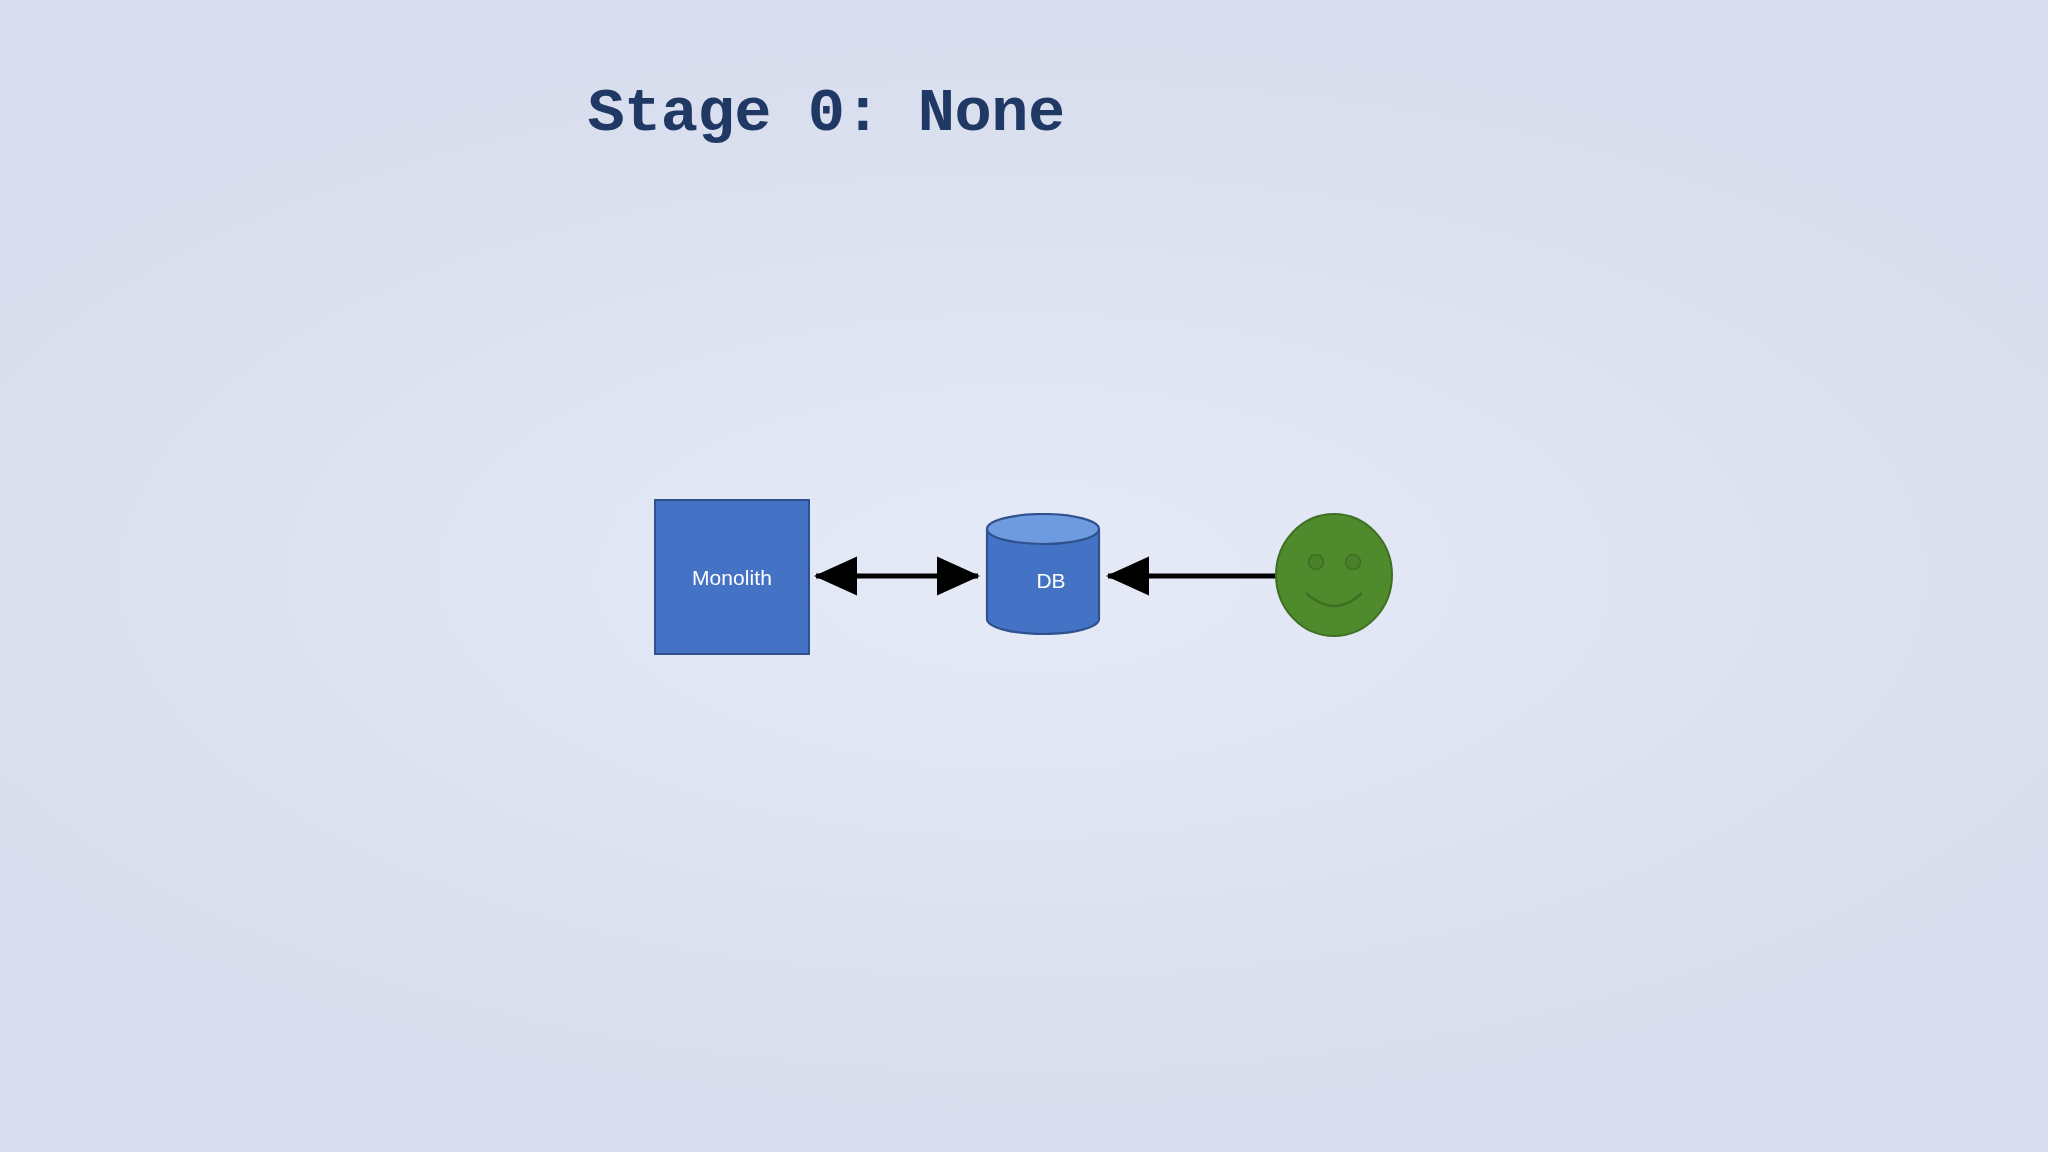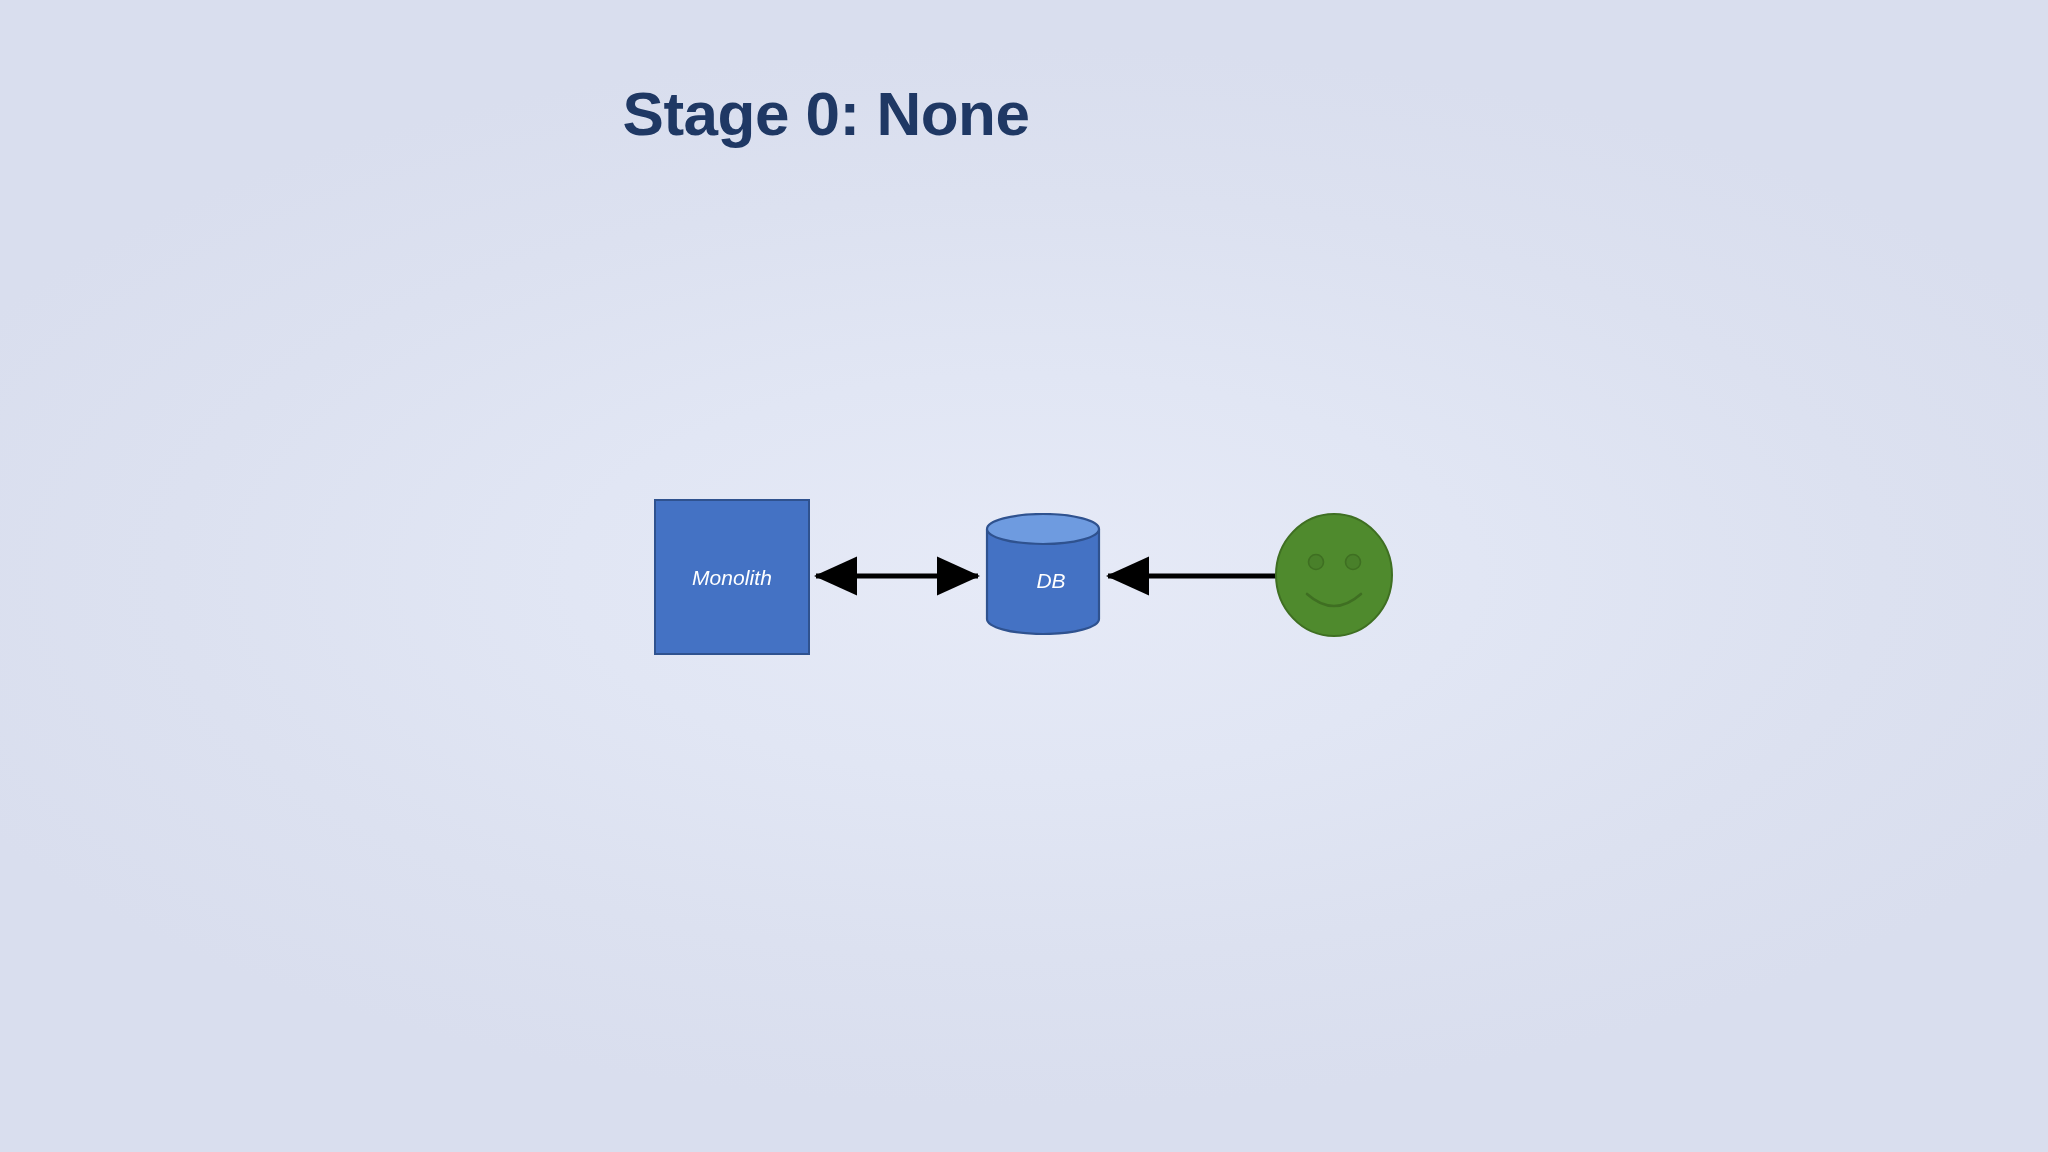--- a/index.html
+++ b/index.html
@@ -28,32 +28,31 @@
   #title {
     position: absolute;
     left: 0;
     top: 78px;
     width: 1652px;
     text-align: center;
     font-size: 62px;
     font-weight: bold;
     letter-spacing: -0.5px;
     color: #1f3864;
-    font-family: Liberation Sans, sans-serif;
+    font-family: Liberation Mono, monospace;
     white-space: nowrap;
   }
 
   
   #diagram {
     position: absolute;
     left: 0;
     top: 0;
     width: 2048px;
     height: 841px;
-    font-style: italic;
   }
 
   
   #monolith {
     position: absolute;
     left: 654px;
     top: 499px;
     width: 156px;
     height: 156px;
     background: #4472c4;

